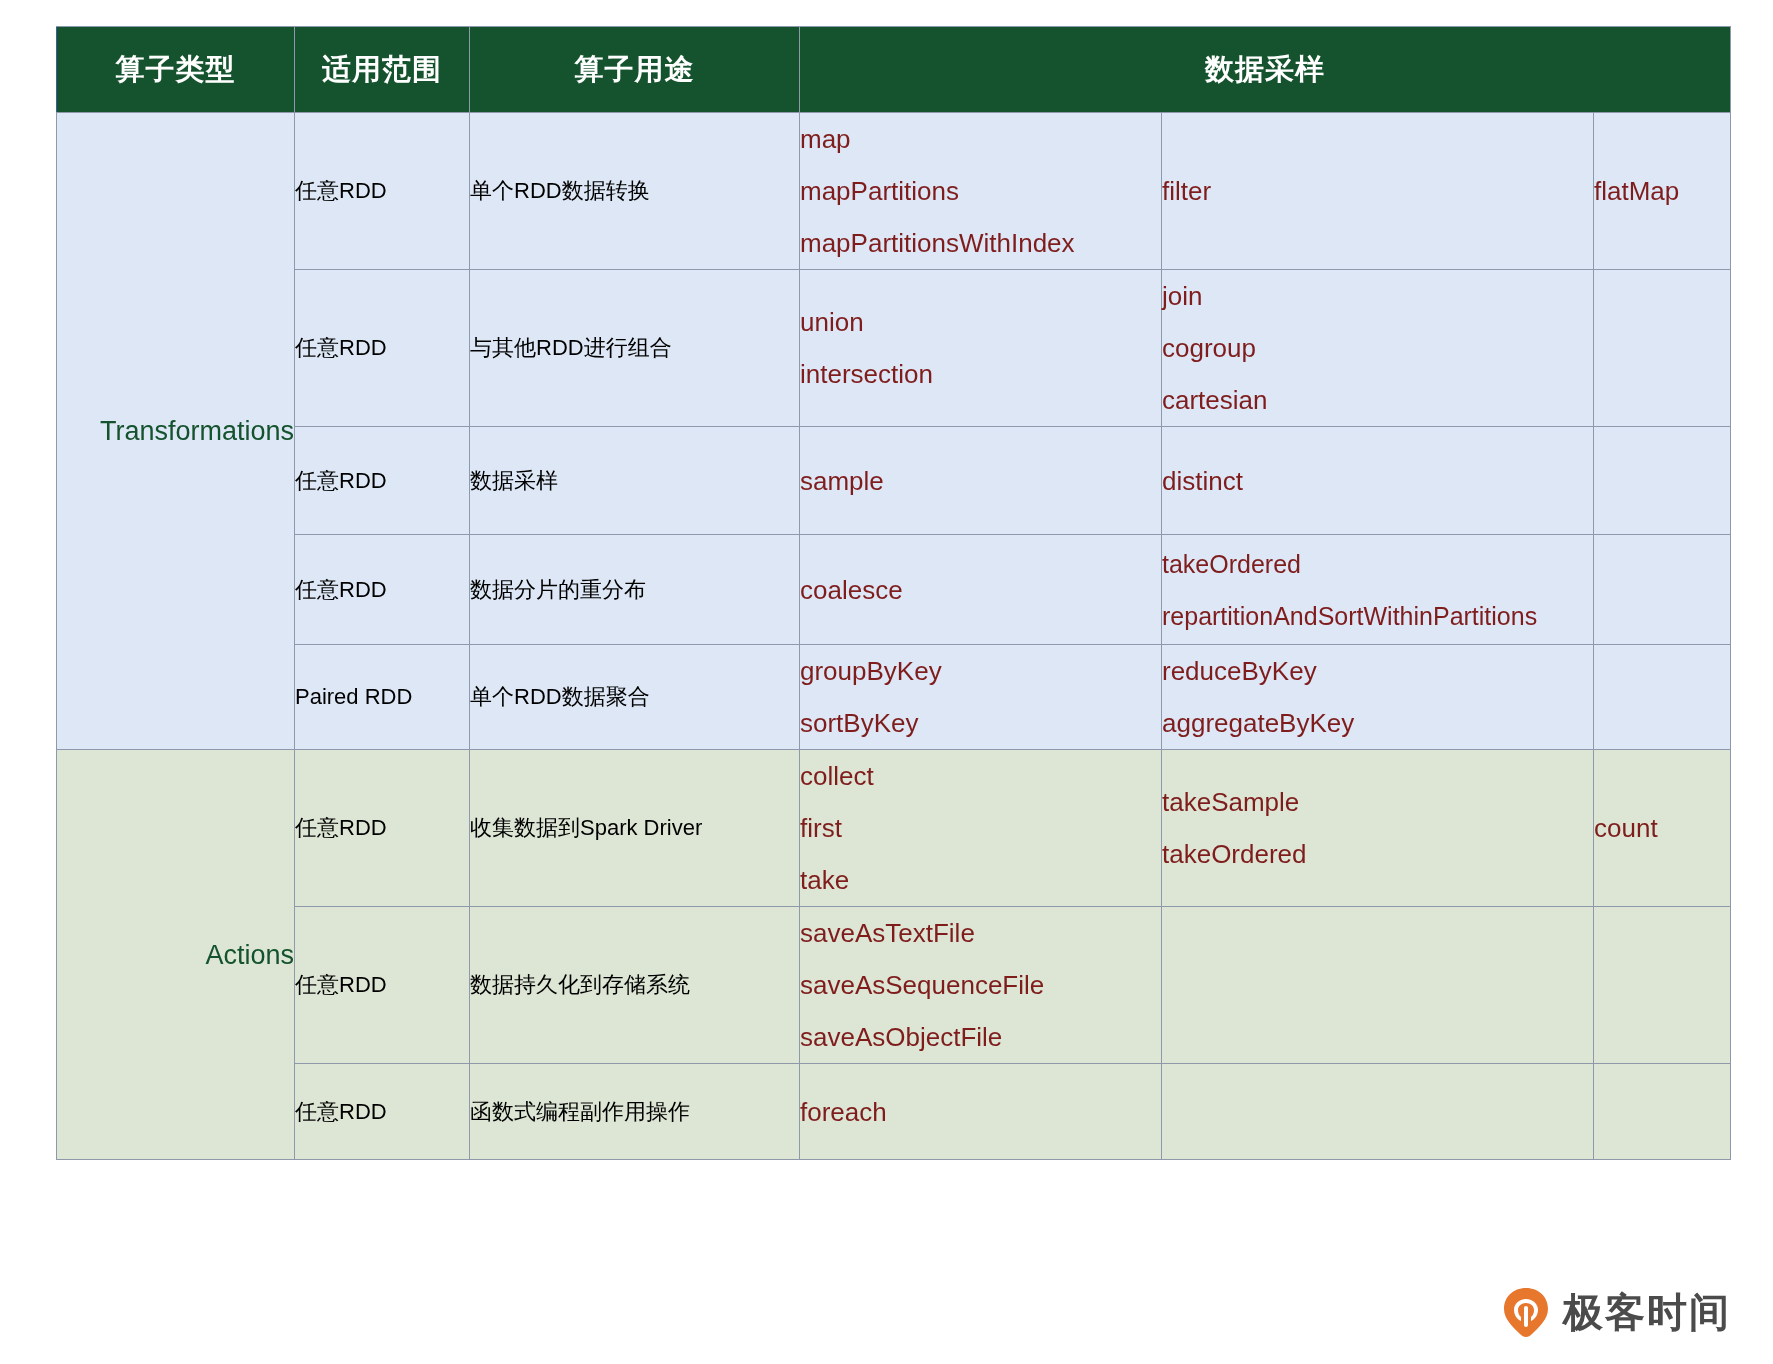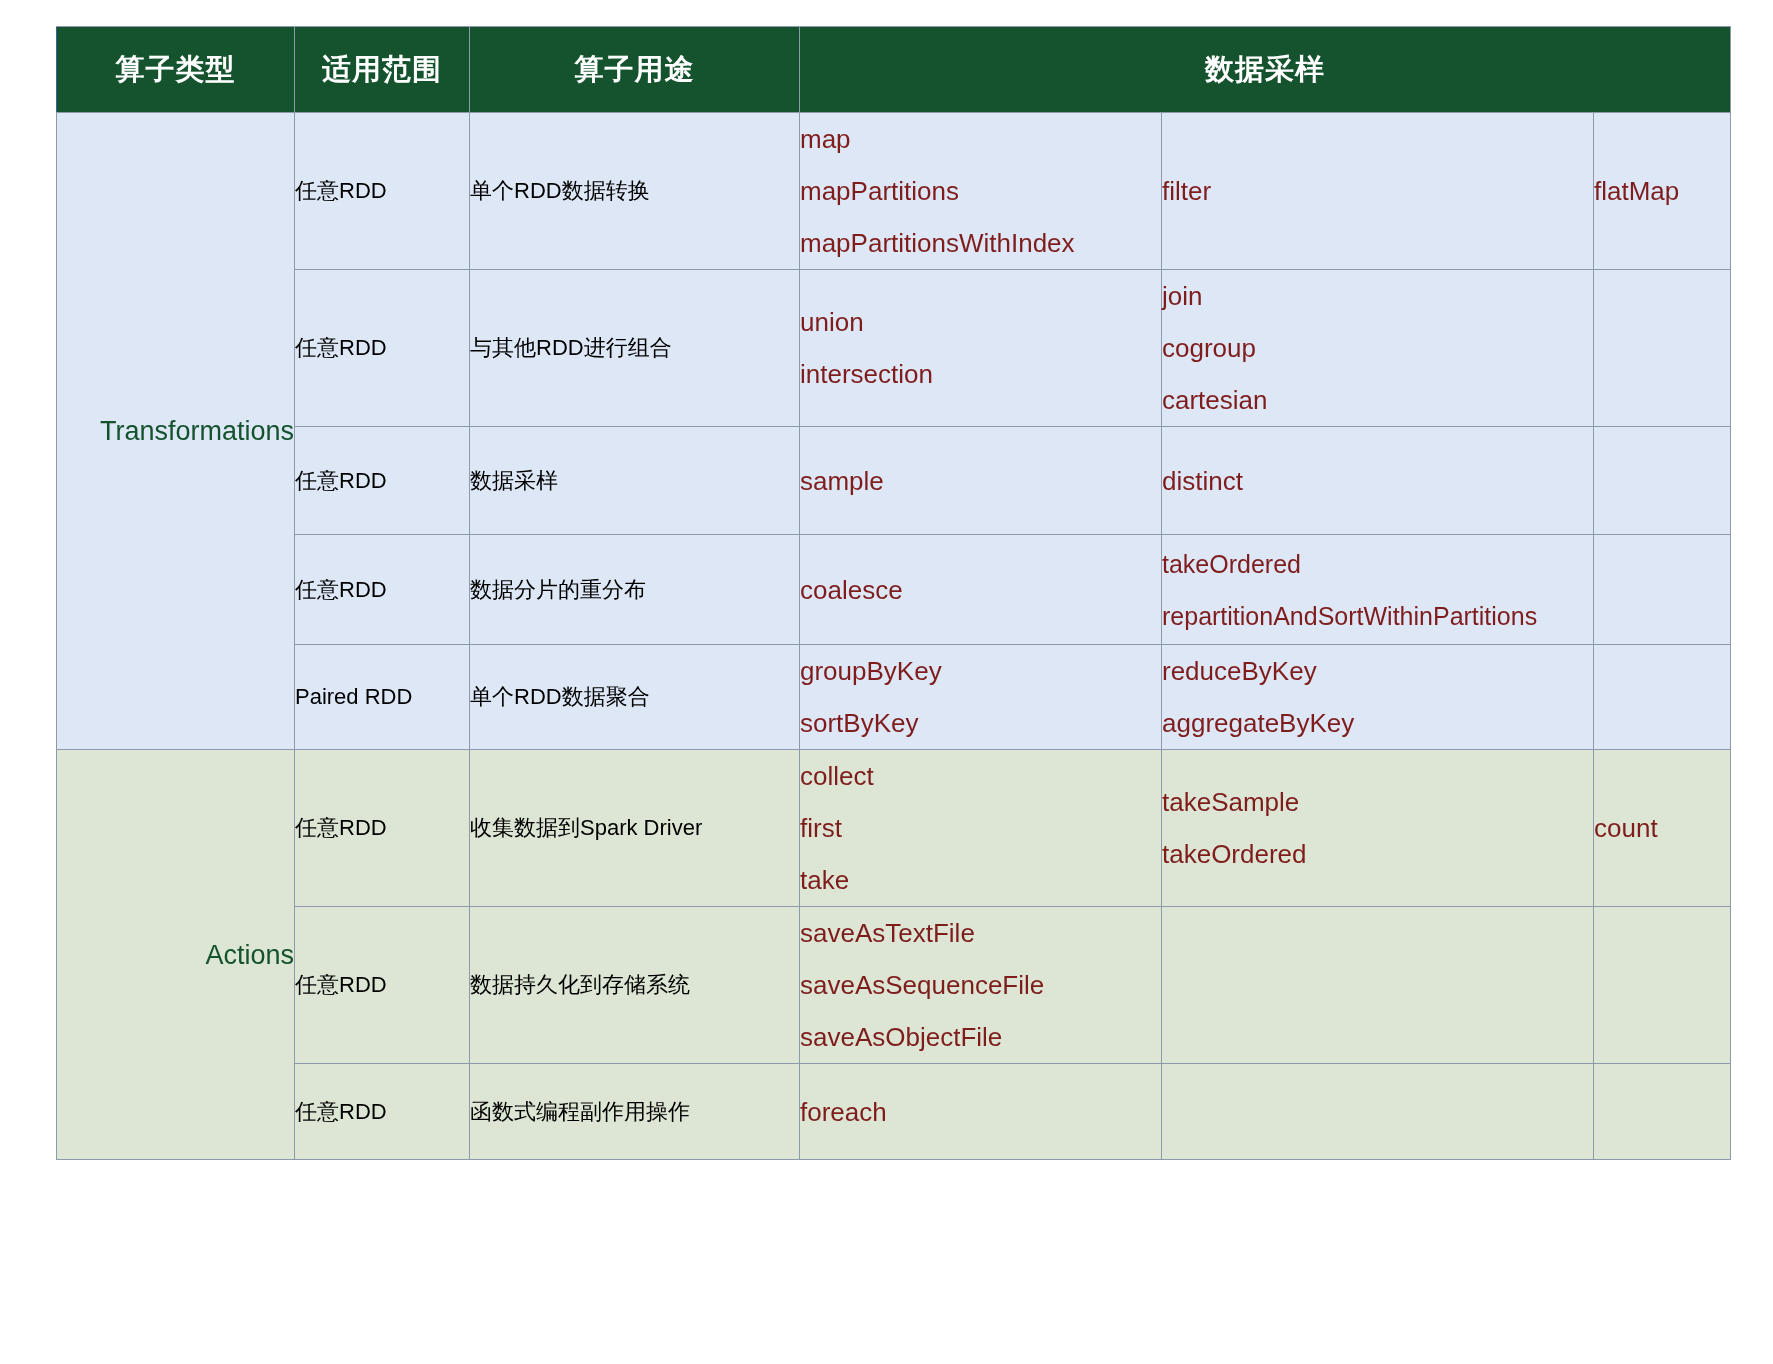--- a/index.html
+++ b/index.html
@@ -269,14 +269,24 @@
             <span class="op-line">foreach</span>
           </td>
           <td class="ops"></td>
           <td class="ops"></td>
         </tr>
 
       </tbody>
     </table>
   </div>
 
+  <div class="logo">
+    <span class="logo-mark">
+      <svg width="50" height="52" viewBox="0 0 50 52" xmlns="http://www.w3.org/2000/svg">
+        <path d="M25 2 C12 2 3 11 3 23 C3 33 12 41 18 47 C21 50 23 51 25 51 C27 51 29 50 32 47 C38 41 47 33 47 23 C47 11 38 2 25 2 Z" fill="#e8772e"></path>
+        <path d="M25 13 C18 13 13 18 13 24 C13 29 16 33 20 35 L20 31 C18 29.5 17 27 17 24 C17 20 20.5 17 25 17 C29.5 17 33 20 33 24 C33 27 32 29.5 30 31 L30 35 C34 33 37 29 37 24 C37 18 32 13 25 13 Z" fill="#ffffff"></path>
+        <rect x="23" y="20" width="4" height="21" rx="2" fill="#ffffff"></rect>
+      </svg>
+    </span>
+    <span class="logo-text">极客时间</span>
+  </div>
 
 </div>
 
 </body></html>

